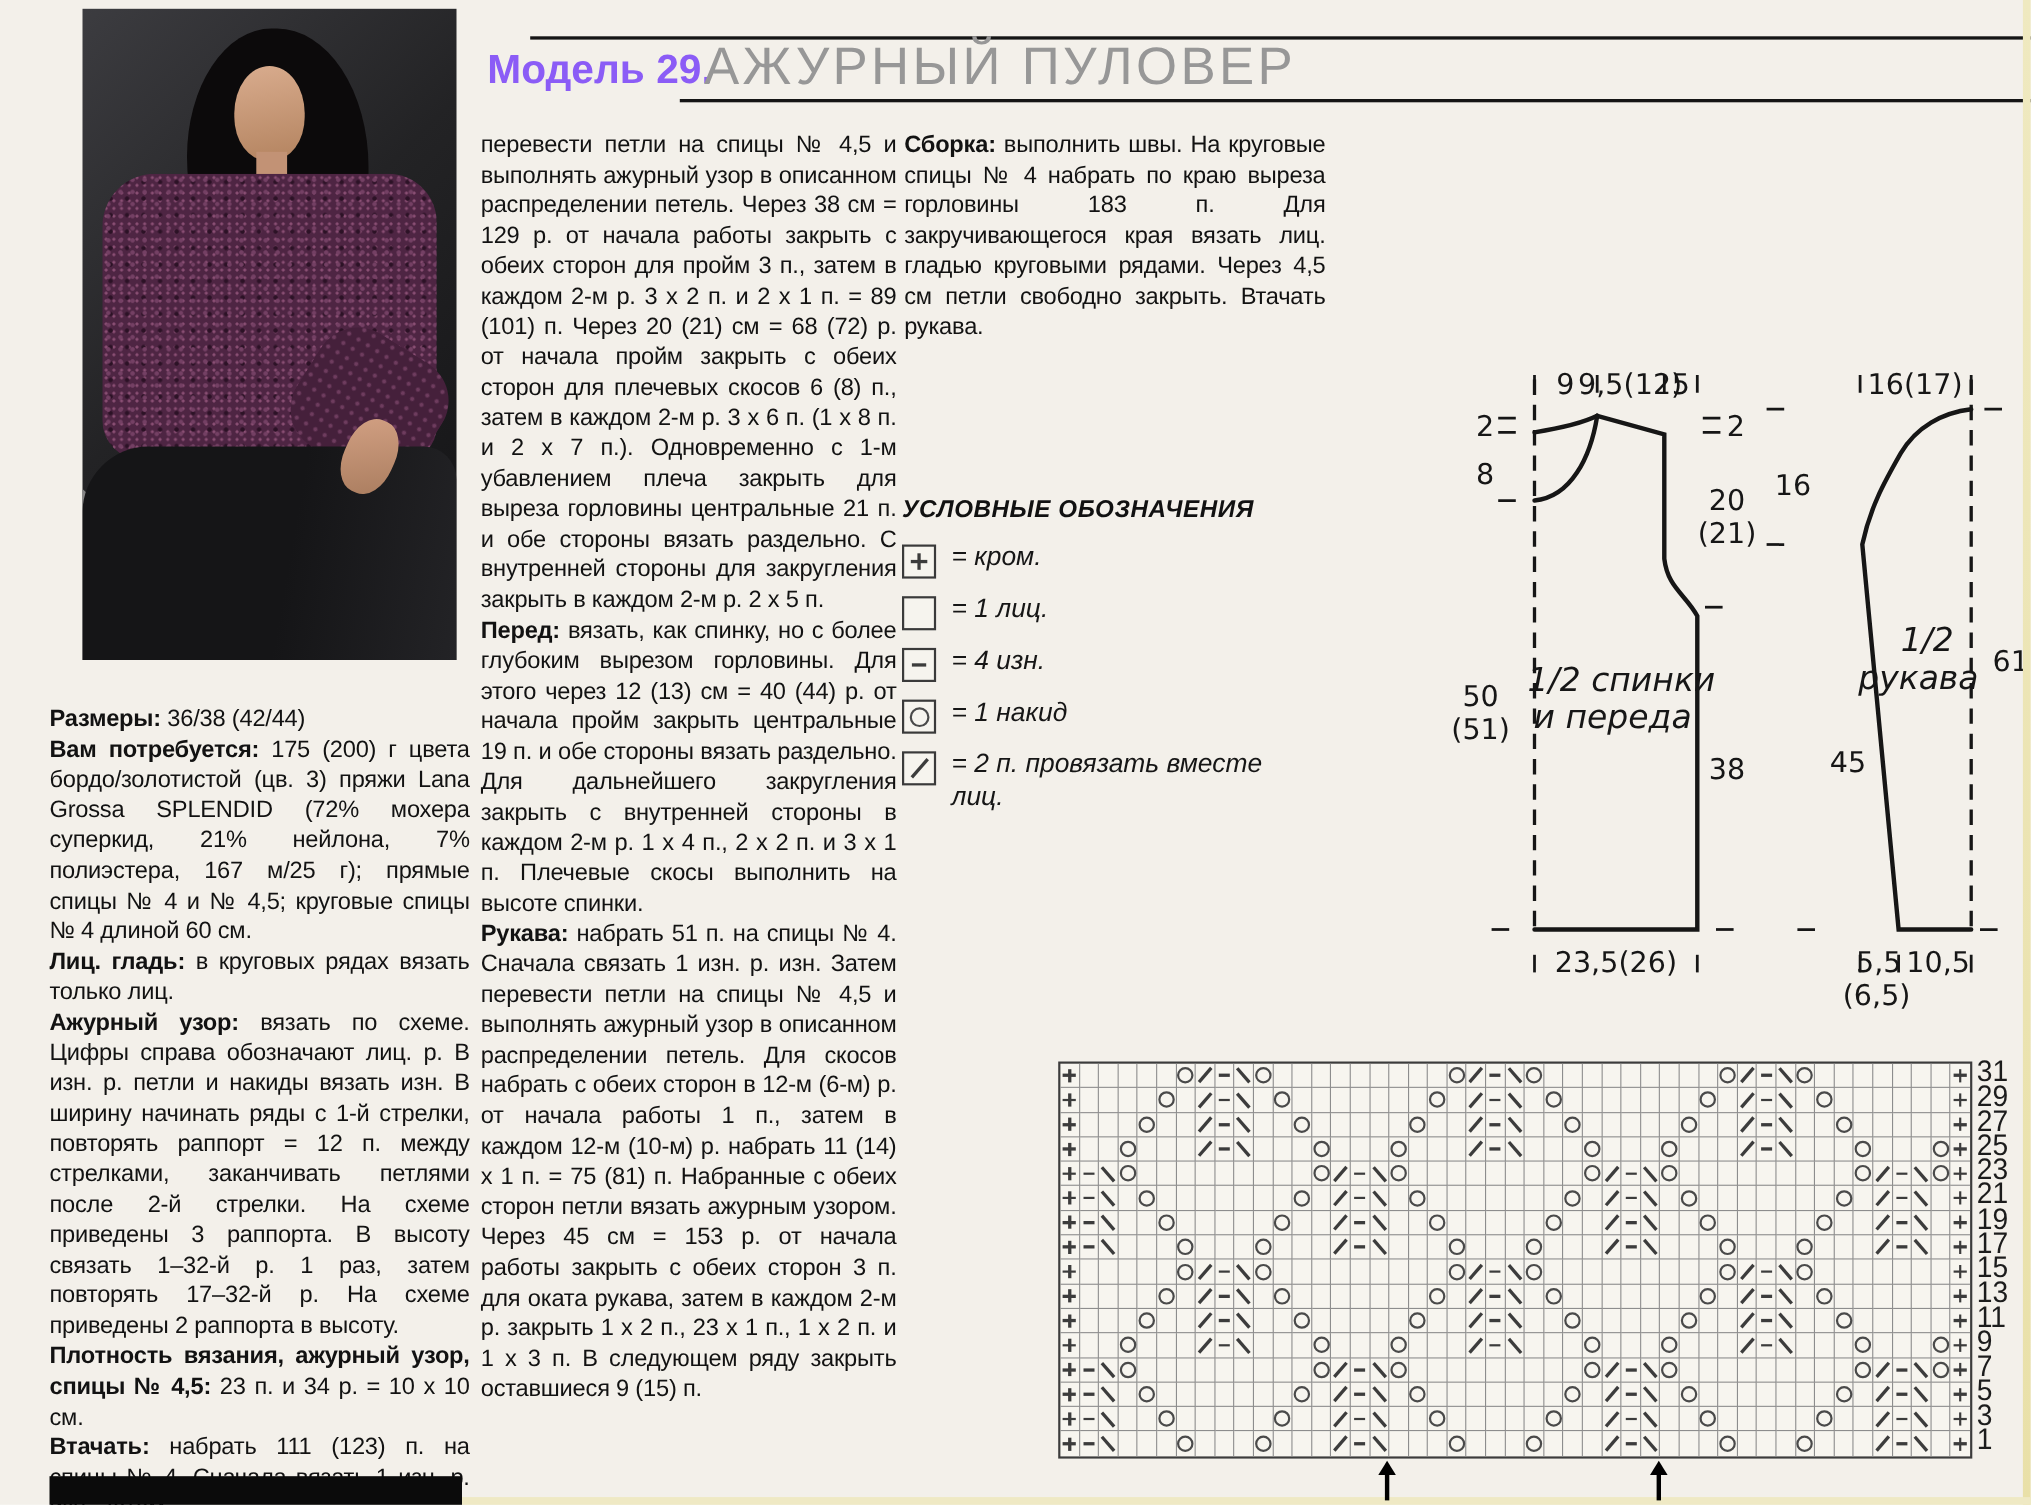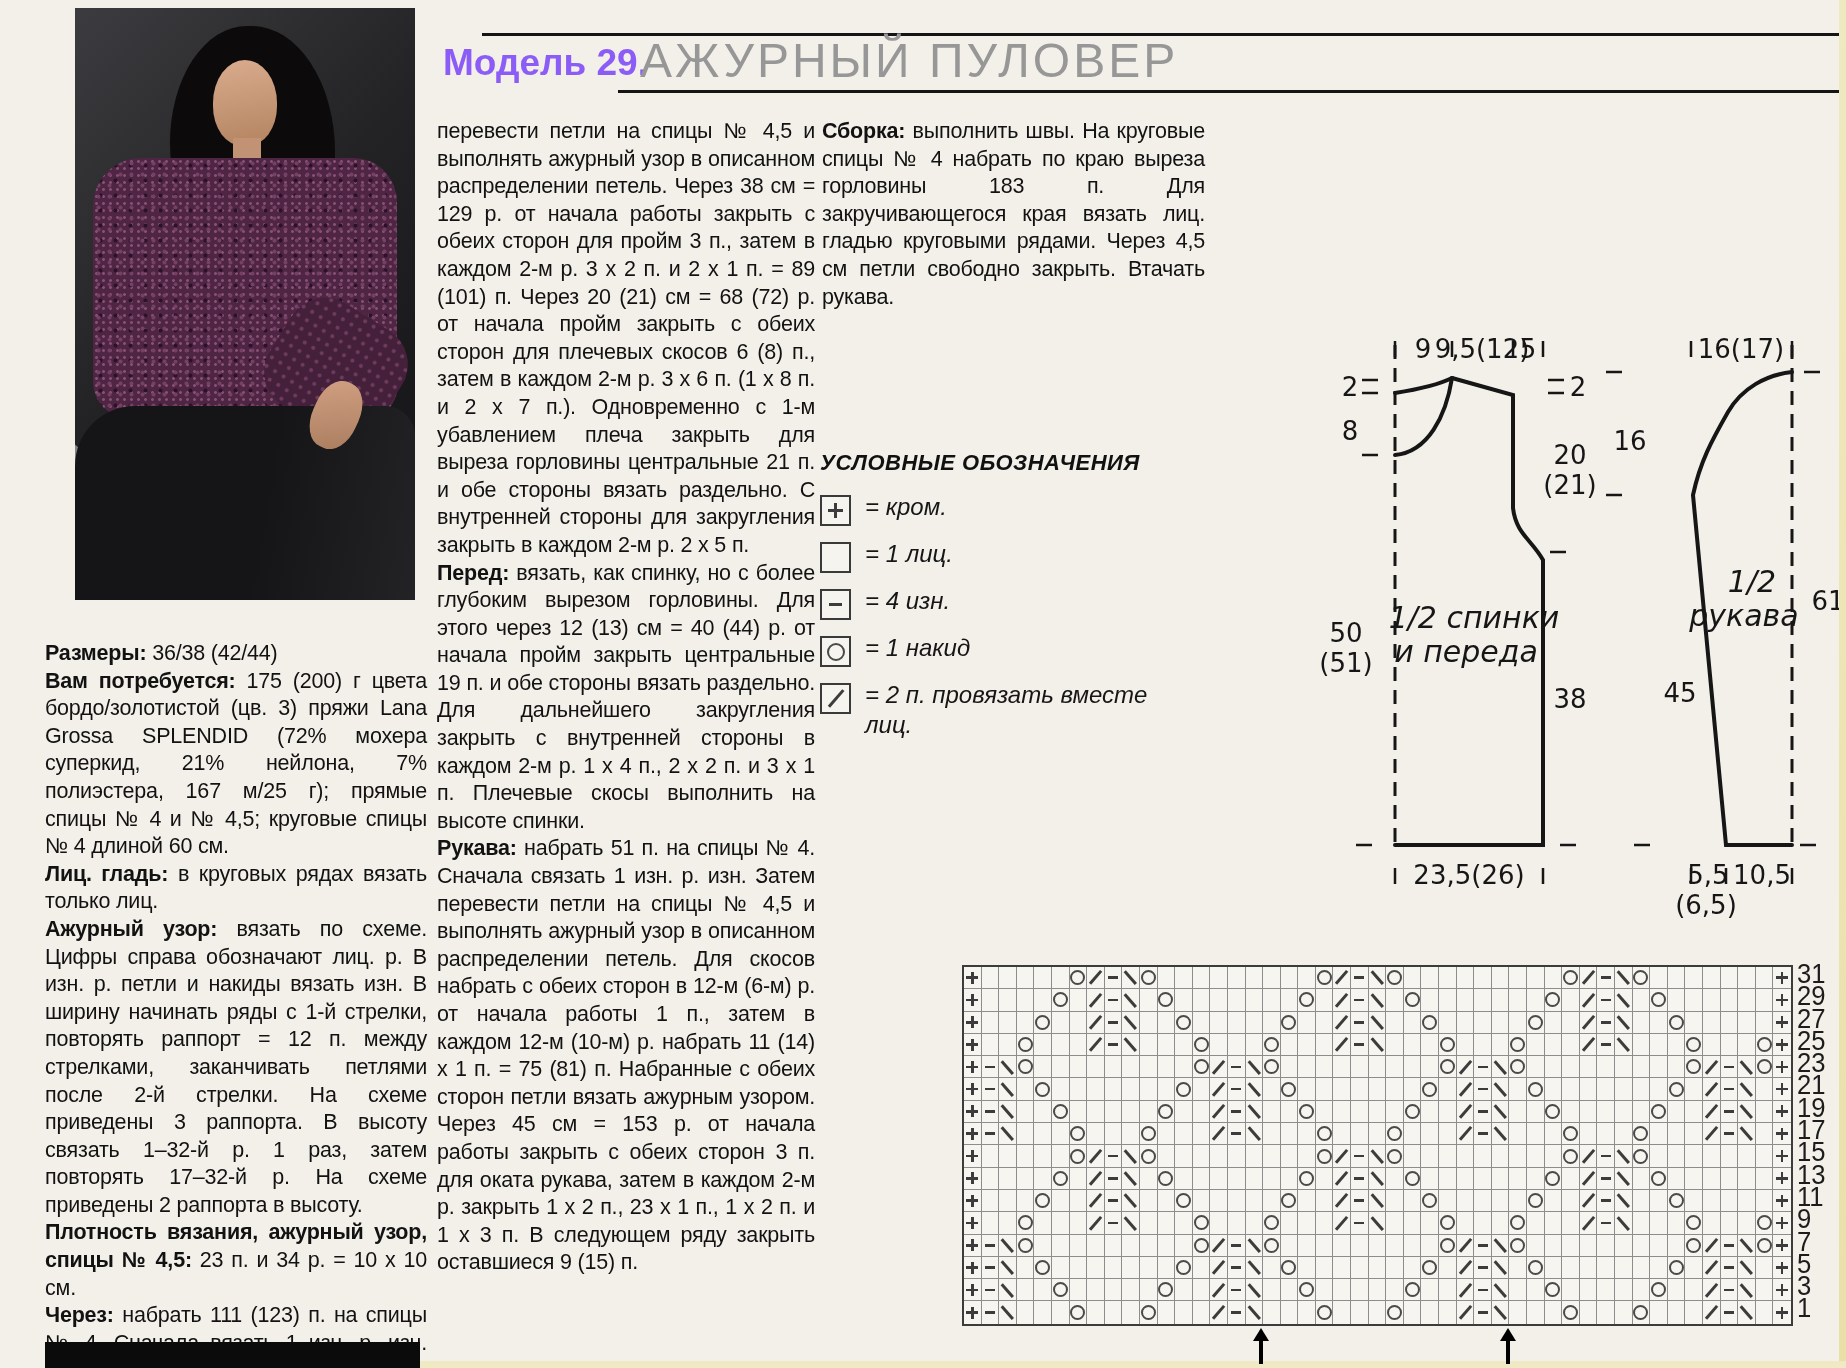--- a/index.html
+++ b/index.html
@@ -93,21 +93,21 @@
     <div class="ph-legs"></div>
     <div class="ph-hand"></div>
   </div>
 
   <div class="col col-left">
     <p class="para"><b class="lead">Размеры:</b> <span>36/38 (42/44)</span></p>
     <p class="para"><b class="lead">Вам потребуется:</b> <span>175 (200) г цвета бордо/золотистой (цв. 3) пряжи Lana Grossa SPLENDID (72% мохера суперкид, 21% нейлона, 7% полиэстера, 167 м/25 г); прямые спицы № 4 и № 4,5; круговые спицы № 4 длиной 60 см.</span></p>
     <p class="para"><b class="lead">Лиц. гладь:</b> <span>в круговых рядах вязать только лиц.</span></p>
     <p class="para"><b class="lead">Ажурный узор:</b> <span>вязать по схеме. Цифры справа обозначают лиц. р. В изн. р. петли и накиды вязать изн. В ширину начинать ряды с 1-й стрелки, повторять раппорт = 12 п. между стрелками, заканчивать петлями после 2-й стрелки. На схеме приведены 3 раппорта. В высоту связать 1–32-й р. 1 раз, затем повторять 17–32-й р. На схеме приведены 2 раппорта в высоту.</span></p>
     <p class="para"><b class="lead">Плотность вязания, ажурный узор, спицы № 4,5:</b> <span>23 п. и 34 р. = 10 х 10 см.</span></p>
-    <p class="para"><b class="lead">Через:</b> <span>набрать 111 (123) п. на спицы № 4. Сначала вязать 1 изн. р. изн. Затем</span></p>
+    <p class="para"><b class="lead">Втачать:</b> <span>набрать 111 (123) п. на спицы № 4. Сначала вязать 1 изн. р. изн. Затем</span></p>
   </div>
 
   <div class="col col-mid">
     <p class="para"><b class="lead"></b> <span>перевести петли на спицы № 4,5 и выполнять ажурный узор в описанном распределении петель. Через 38 см = 129 р. от начала работы закрыть с обеих сторон для пройм 3 п., затем в каждом 2-м р. 3 х 2 п. и 2 х 1 п. = 89 (101) п. Через 20 (21) см = 68 (72) р. от начала пройм закрыть с обеих сторон для плечевых скосов 6 (8) п., затем в каждом 2-м р. 3 х 6 п. (1 х 8 п. и 2 х 7 п.). Одновременно с 1-м убавлением плеча закрыть для выреза горловины центральные 21 п. и обе стороны вязать раздельно. С внутренней стороны для закругления закрыть в каждом 2-м р. 2 х 5 п.</span></p>
     <p class="para"><b class="lead">Перед:</b> <span>вязать, как спинку, но с более глубоким вырезом горловины. Для этого через 12 (13) см = 40 (44) р. от начала пройм закрыть центральные 19 п. и обе стороны вязать раздельно. Для дальнейшего закругления закрыть с внутренней стороны в каждом 2-м р. 1 х 4 п., 2 х 2 п. и 3 х 1 п. Плечевые скосы выполнить на высоте спинки.</span></p>
     <p class="para"><b class="lead">Рукава:</b> <span>набрать 51 п. на спицы № 4. Сначала связать 1 изн. р. изн. Затем перевести петли на спицы № 4,5 и выполнять ажурный узор в описанном распределении петель. Для скосов набрать с обеих сторон в 12-м (6-м) р. от начала работы 1 п., затем в каждом 12-м (10-м) р. набрать 11 (14) х 1 п. = 75 (81) п. Набранные с обеих сторон петли вязать ажурным узором. Через 45 см = 153 р. от начала работы закрыть с обеих сторон 3 п. для оката рукава, затем в каждом 2-м р. закрыть 1 х 2 п., 23 х 1 п., 1 х 2 п. и 1 х 3 п. В следующем ряду закрыть оставшиеся 9 (15) п.</span></p>
   </div>
 
   <div class="col col-right">
     <p class="para"><b class="lead">Сборка:</b> <span>выполнить швы. На круговые спицы № 4 набрать по краю выреза горловины 183 п. Для закручивающегося края вязать лиц. гладью круговыми рядами. Через 4,5 см петли свободно закрыть. Втачать рукава.</span></p>

